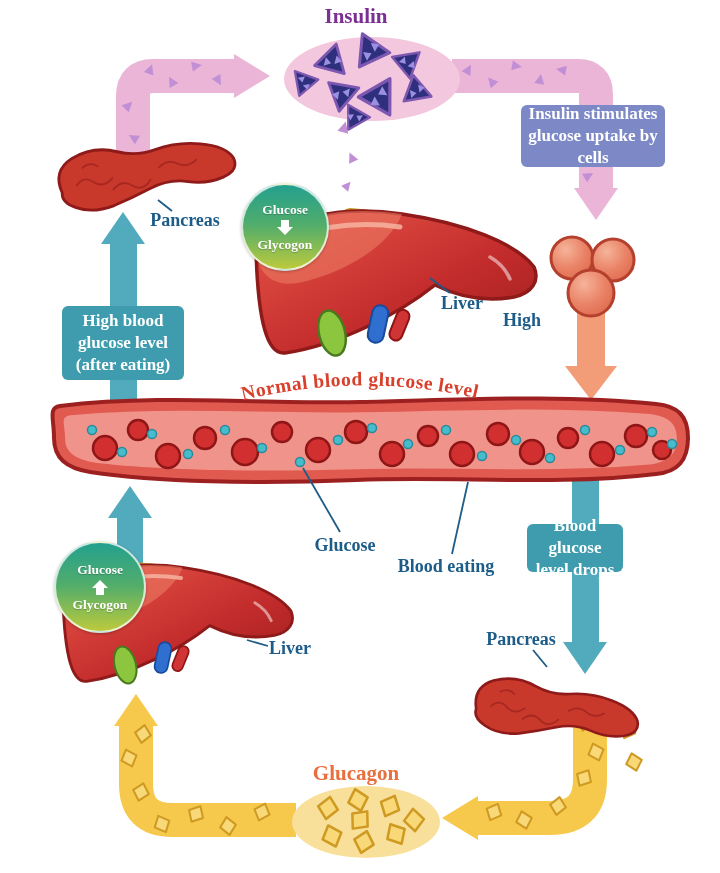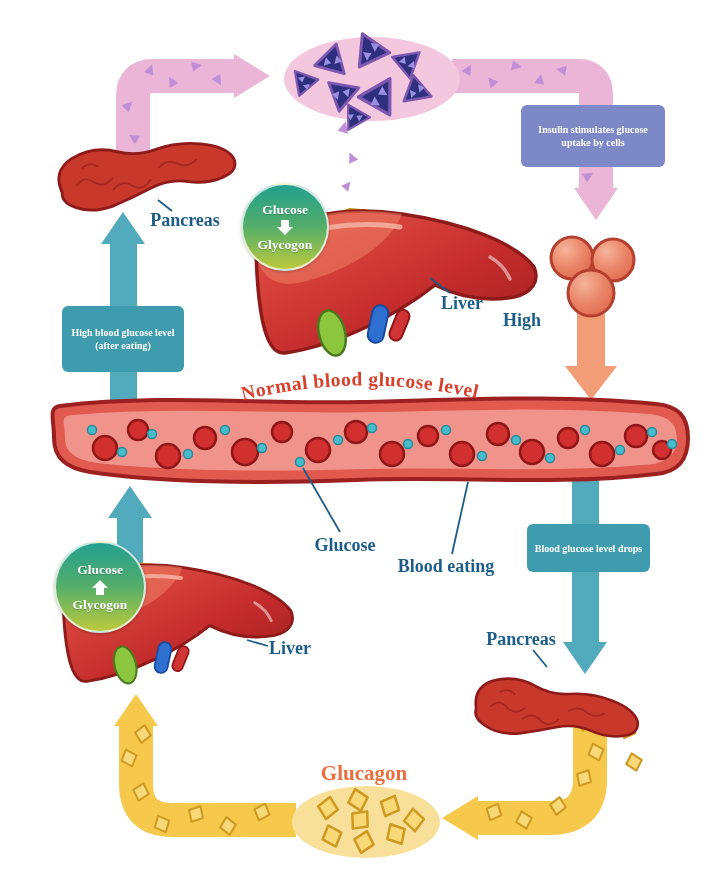--- a/index.html
+++ b/index.html
@@ -6,21 +6,21 @@
     --insulin-title:#7b2f92; --glucagon-title:#e8703f; --label-blue:#1d5c88;
     --teal:#3e9cae; --slate-box:#7d89c6;
   }
   html,body{margin:0;padding:0;background:#ffffff;}
   #canvas{position:relative;width:720px;height:873px;background:#ffffff;overflow:hidden;
           font-family:"Liberation Serif",serif;}
   #canvas > svg{position:absolute;left:0;top:0;}
   .lbl{position:absolute;font-weight:bold;color:var(--label-blue,#1d5c88);
        font-size:18px;text-align:center;line-height:1.15;}
   .title{font-size:21px;}
-  .box{position:absolute;font-weight:bold;color:#fff;font-size:10px;text-align:center;
+  .box{position:absolute;font-weight:bold;color:#fff;font-size:17px;text-align:center;
        border-radius:6px;padding:6px 6px;line-height:1.3;box-sizing:border-box;
        display:flex;align-items:center;justify-content:center;}
   .box.slate{background:var(--slate-box,#7d89c6);}
   .box.teal{background:var(--teal,#3e9cae);}
   .badge{position:absolute;border-radius:50%;display:flex;flex-direction:column;
          align-items:center;justify-content:center;color:#fff;font-weight:bold;font-size:13.5px;
          background:linear-gradient(180deg,#23a08e 0%,#52ad6b 48%,#bcca3c 100%);
          border:2px solid rgba(255,255,255,.75);box-shadow:0 1px 3px rgba(0,0,0,.25);
          text-shadow:0 1px 1px rgba(0,0,0,.25);box-sizing:border-box;}
   .glyph-arrow{display:flex;flex-direction:column;align-items:center;margin:2px 0;}
@@ -227,32 +227,33 @@
       <path d="M 247,640 L 268,646"></path>
       <path d="M 158,200 L 172,211"></path>
       <path d="M 533,650 L 547,667"></path>
     </g>
 
     <text font-family="Liberation Serif, serif" font-size="19.5" font-weight="bold" fill="#d8402c" letter-spacing="0.5">
       <textPath href="#curveNormal" xlink:href="#curveNormal" startOffset="50%" text-anchor="middle">Normal blood glucose level</textPath>
     </text>
   </svg>
 
-  <div class="lbl title" style="left:304px;top:761px;width:120px;color:var(--glucagon-title,#e8703f);">Glucagon</div>
+  <div class="lbl title" style="left:296px;top:4px;width:120px;color:var(--insulin-title,#7b2f92);">Insulin</div>
+  <div class="lbl title" style="left:296px;top:761px;width:120px;color:var(--glucagon-title,#e8703f);">Glucagon</div>
   <div class="lbl" style="left:140px;top:210px;width:90px;">Pancreas</div>
   <div class="lbl" style="left:434px;top:293px;width:56px;">Liver</div>
   <div class="lbl" style="left:492px;top:310px;width:60px;">High</div>
   <div class="lbl" style="left:310px;top:535px;width:70px;">Glucose</div>
   <div class="lbl" style="left:394px;top:556px;width:104px;">Blood eating</div>
   <div class="lbl" style="left:260px;top:638px;width:60px;">Liver</div>
   <div class="lbl" style="left:474px;top:629px;width:94px;">Pancreas</div>
 
   <div class="box slate" style="left:521px;top:105px;width:144px;height:62px;">Insulin stimulates glucose uptake by cells</div>
-  <div class="box teal" style="left:62px;top:306px;width:122px;height:66px;">High blood glucose level (after eating)</div>
-  <div class="box teal" style="left:527px;top:524px;width:123px;height:48px;">Blood glucose level drops</div>
+  <div class="box teal" style="left:62px;top:306px;width:122px;height:74px;">High blood glucose level (after eating)</div>
+  <div class="box teal" style="left:527px;top:524px;width:96px;height:48px;">Blood glucose level drops</div>
 
   <div class="badge" style="left:241px;top:183px;width:88px;height:88px;">
     <span>Glucose</span>
     <span class="glyph-arrow">
       <span class="stem"></span>
         <span class="tri-down"></span>
     </span>
     <span>Glycogon</span>
   </div>
   <div class="badge" style="left:54px;top:541px;width:92px;height:92px;">

